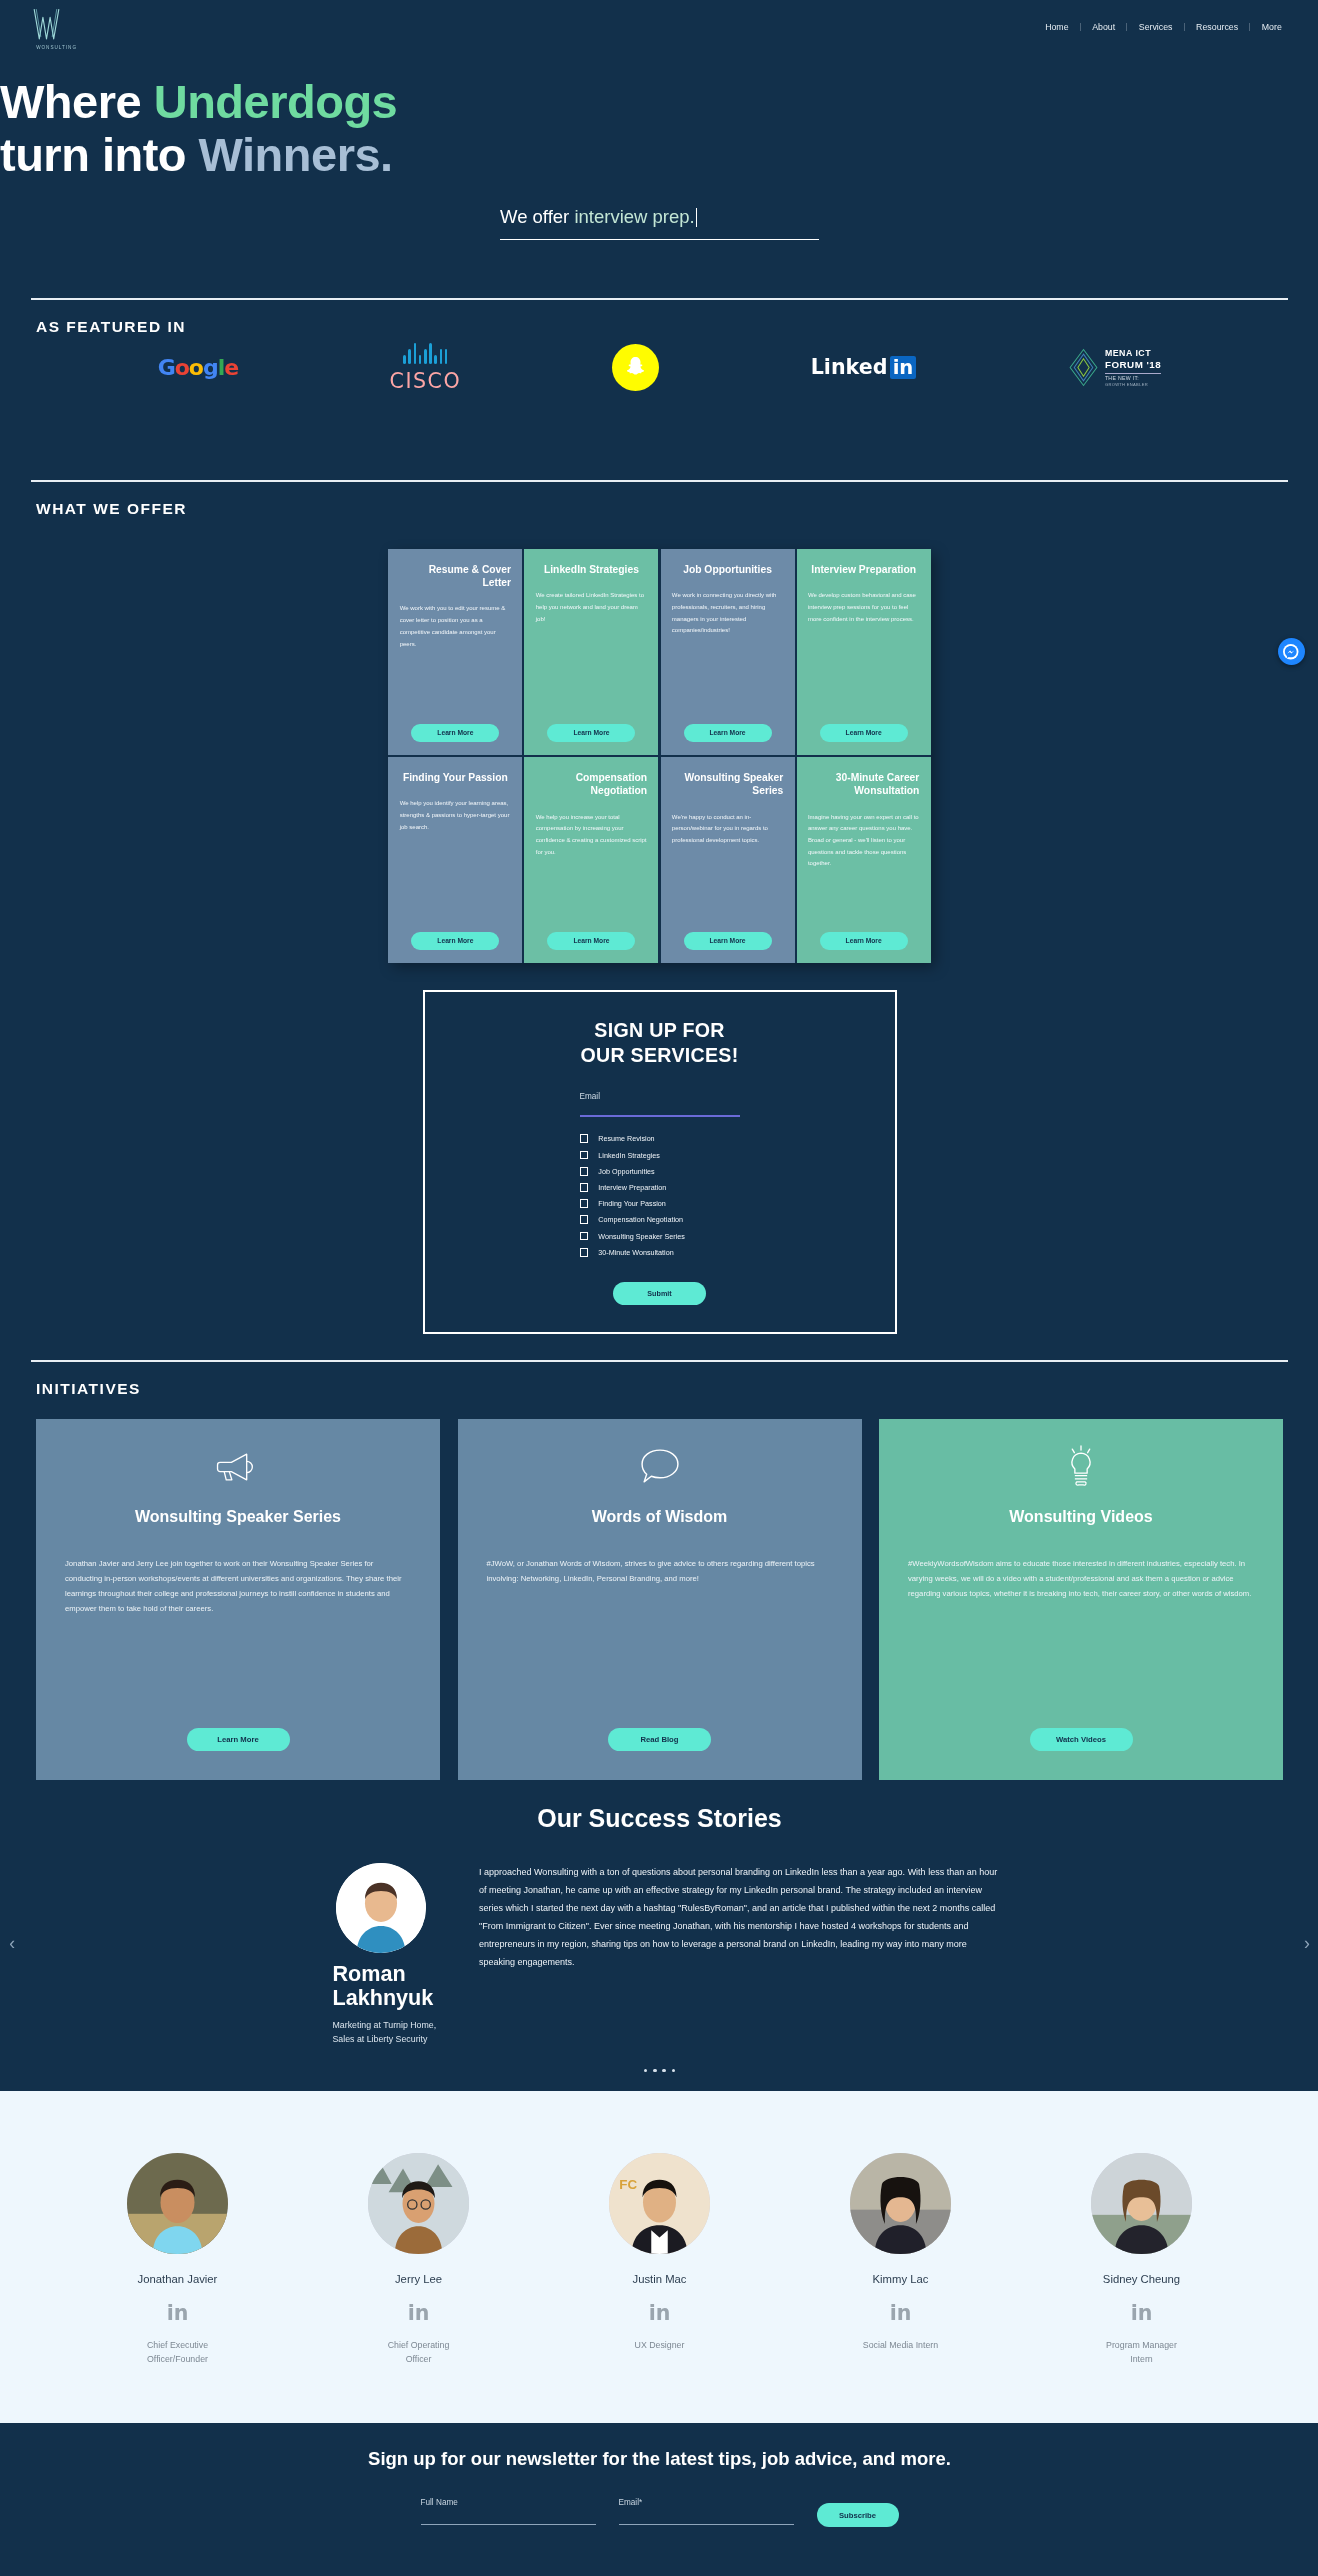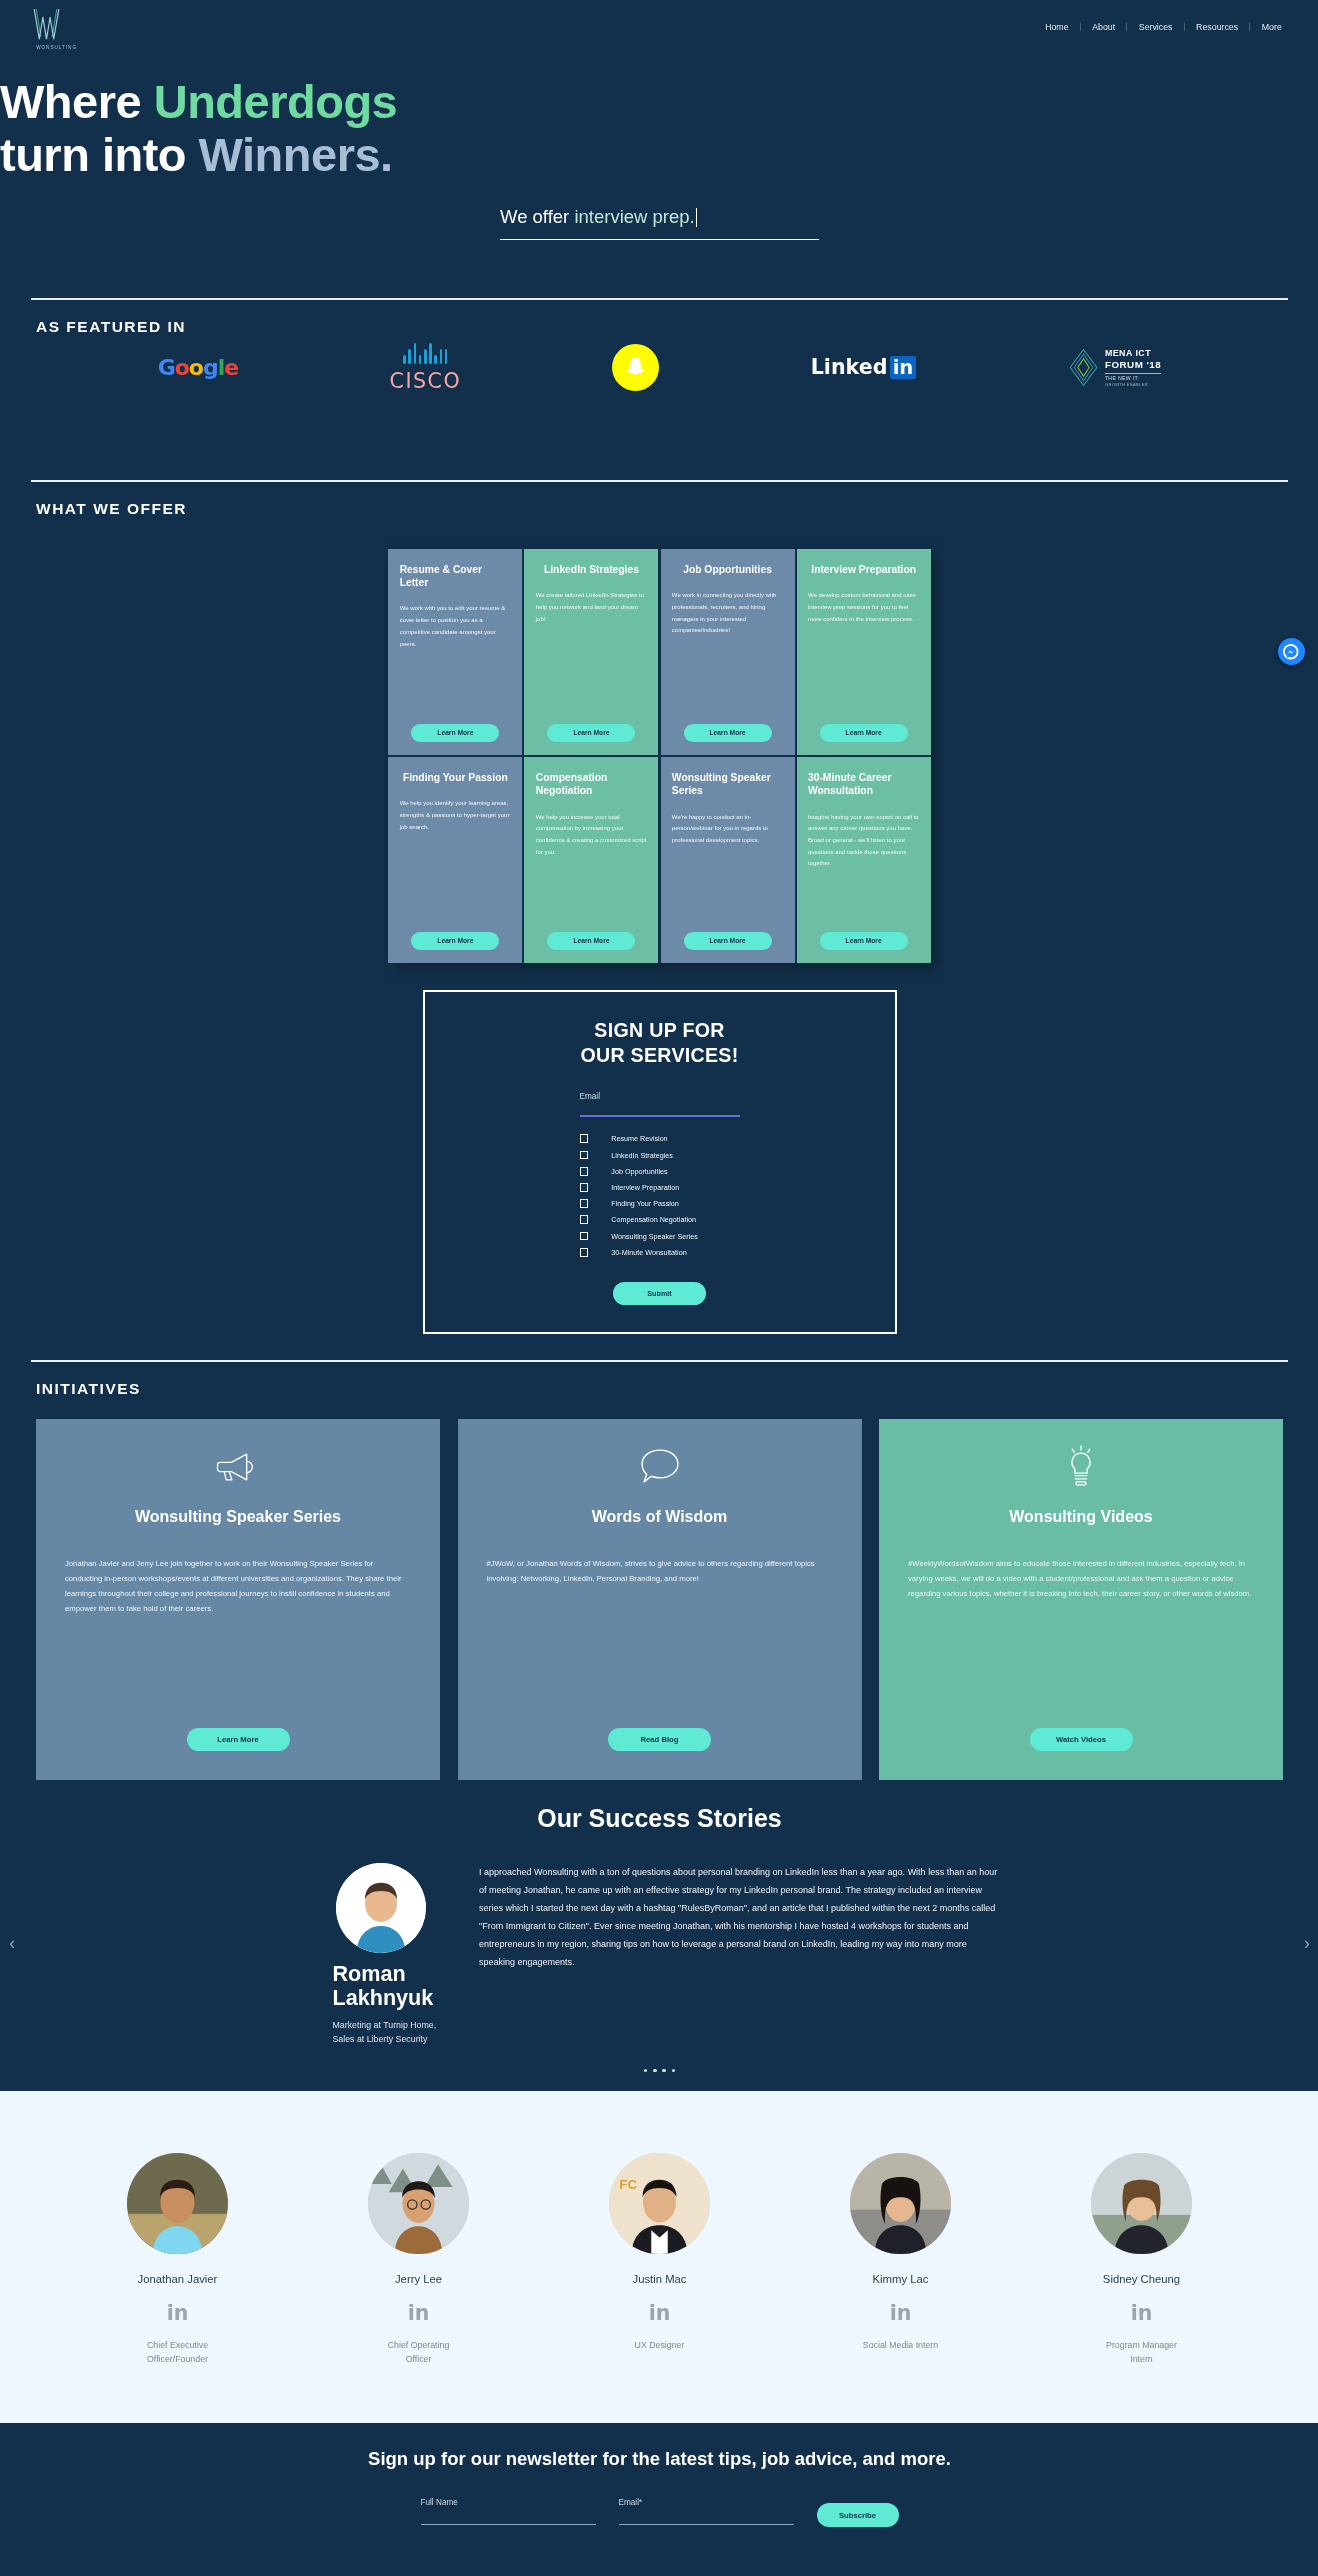--- a/index.html
+++ b/index.html
@@ -135,21 +135,21 @@
   }
   .svc {
     padding: 13.4px 11.3px 0;
     display: flex; flex-direction: column; align-items: center;
     position: relative;
     min-height: 206px;
   }
   .svc.blue { background: #6d8ba8; }
   .svc.green { background: #6cbfa5; }
   .svc h3 {
-    font-size: 10.3px; font-weight: 700; text-align: left; line-height: 1.28;
+    font-size: 10.3px; font-weight: 700; text-align: right; line-height: 1.28;
     margin-bottom: 14.4px;
   }
   .svc p { font-size: 6px; line-height: 1.95; text-align: left; width: 100%; color: #f4f8fb; }
   .svc .btn { margin-top: auto; margin-bottom: 13.4px; }
   .btn {
     background: #5eead4; color: #12304b;
     border-radius: 20.6px;
     font-size: 6.7px; font-weight: 700;
     padding: 5.7px 0; width: 88px; text-align: center;
     border: none; cursor: pointer;
@@ -165,21 +165,21 @@
     display: flex; flex-direction: column; align-items: center;
   }
   .signup h2 {
     font-size: 19.6px; font-weight: 700; text-align: center; line-height: 1.24;
     letter-spacing: 0.3px;
   }
   .field { margin-top: 25px; width: 160px; }
   .field label { display:block; font-size: 8.2px; color: #cfdbe6; margin-bottom: 14.4px; }
   .field .line { height: 1.5px; background: #6b6bd8; width: 100%; }
   .checks { margin-top: 17.5px; width: 160px; display: flex; flex-direction: column; gap: 7.2px; }
-  .chk { display: flex; align-items: flex-start; gap: 23px; }
+  .chk { display: flex; align-items: flex-start; gap: 10px; }
   .chk .box {
     width: 8.8px; height: 8.8px; border: 1px solid #ffffff; background: transparent;
     flex: 0 0 auto;
   }
   .chk span { font-size: 7.2px; color: #f1f5f9; }
   .submit-btn { margin-top: 25px; width: 93px; padding: 7.2px 0; font-size: 7.2px; }
 
   
   .init-wrap { padding-top: 26px; }
   .init-grid {

